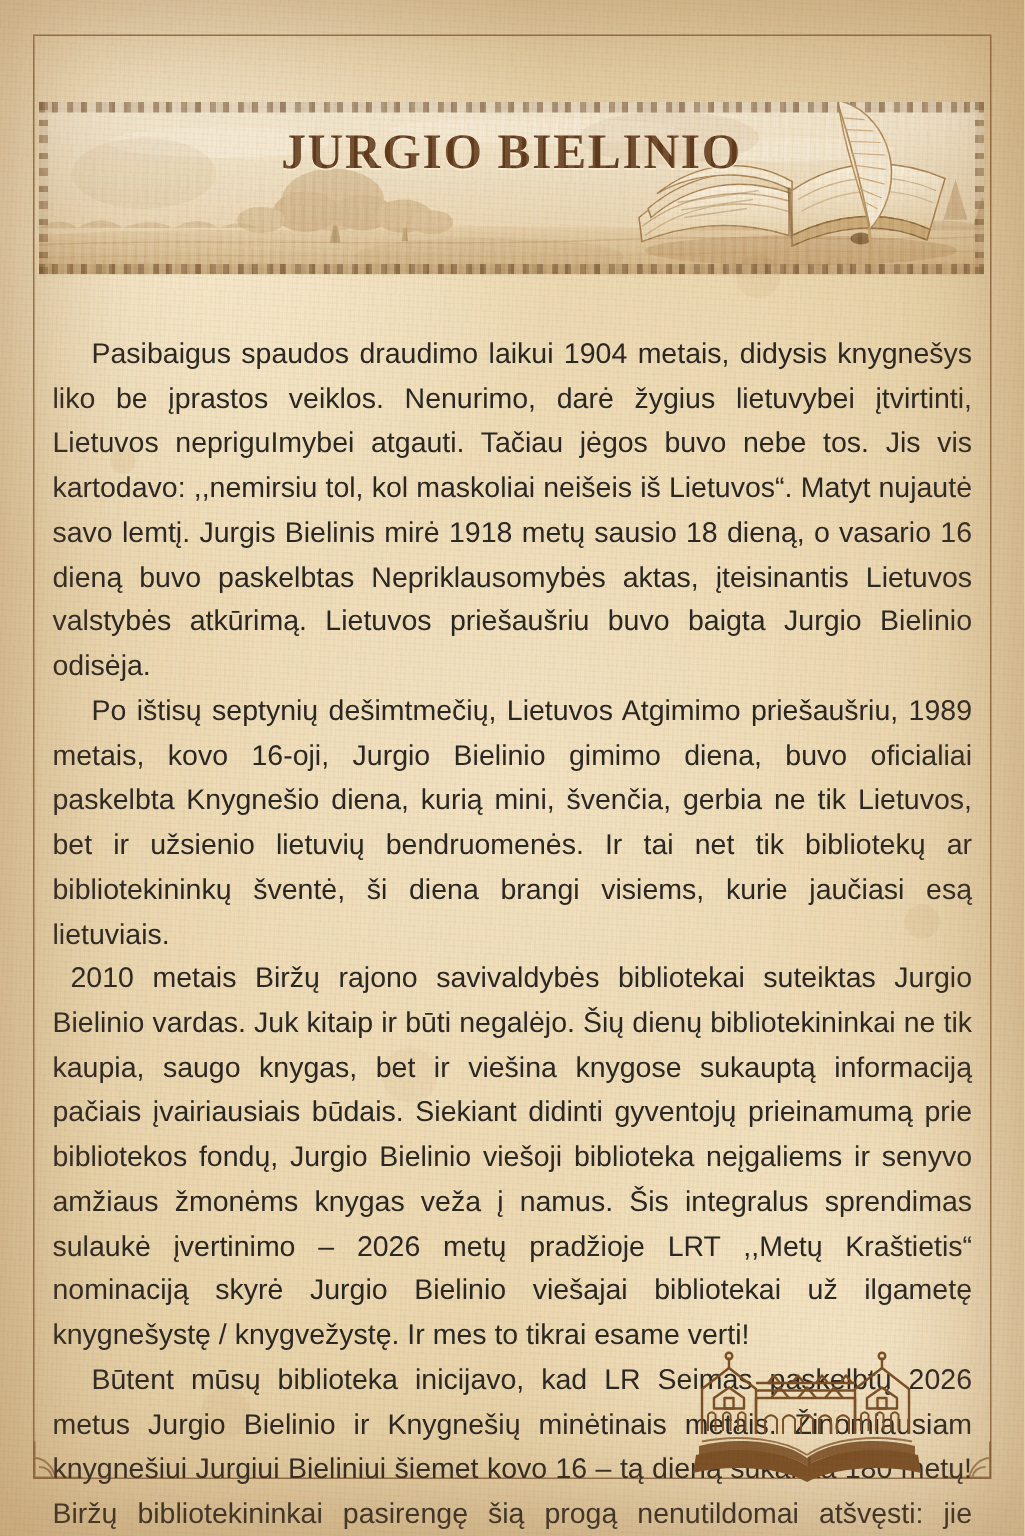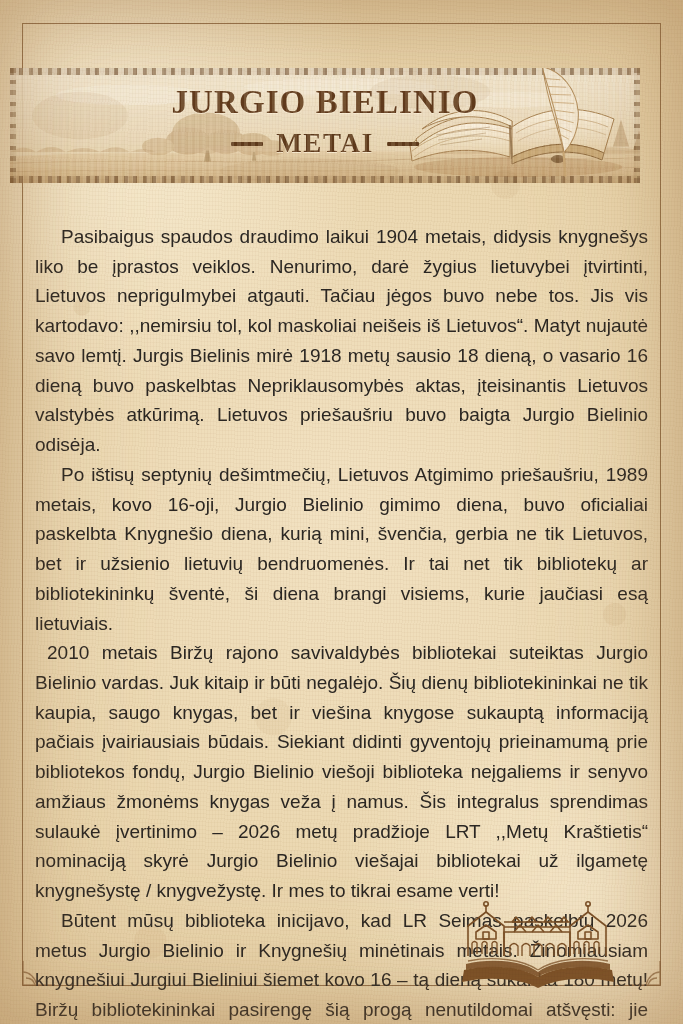--- a/index.html
+++ b/index.html
@@ -37,21 +37,21 @@
     position:absolute;left:22px;top:23px;right:22px;bottom:38px;
     border:1.3px solid #7d5630;opacity:.80;pointer-events:none;
   }
   .corner{position:absolute;width:34px;height:26px;opacity:.8;}
   .corner svg{width:100%;height:100%;display:block;}
   .corner.bl{left:22px;bottom:38px;}
   .corner.br{right:22px;bottom:38px;transform:scaleX(-1);}
 
   
   .banner{
-    position:absolute;left:10px;top:68px;width:630px;height:115px;overflow:hidden;
+    position:absolute;left:26px;top:68px;width:630px;height:115px;overflow:hidden;
     background:
       radial-gradient(ellipse 70% 100% at 78% 80%, rgba(150,104,58,.30) 0%, rgba(150,104,58,0) 60%),
       radial-gradient(ellipse 90% 70% at 20% 85%, rgba(182,145,96,.35) 0%, rgba(182,145,96,0) 70%),
       linear-gradient(178deg, #f6ecd6 0%, #f0e3c8 34%, #e7d5b4 70%, #d9c09a 100%);
     -webkit-mask-image:
       linear-gradient(#000,#000),
       repeating-linear-gradient(90deg, rgba(0,0,0,1) 0 3px, rgba(0,0,0,.86) 3px 7px);
     -webkit-mask-composite:source-in;
     filter:drop-shadow(0 1px 0 rgba(120,80,40,.35));
   }
@@ -245,25 +245,20 @@
               <path d="M154 56 L170 67"></path>
             <path d="M153 64 L165 75"></path>
               <path d="M152 72 L160 81"></path>
           </g>
           <path d="M150 92 L144 114" stroke="#c9a876" stroke-width="2.2" fill="none" stroke-linecap="round"></path>
         </g>
       </svg>
     </div>
 
     <div class="banner-title">JURGIO BIELINIO</div>
-    <div class="banner-sub">
-      <span class="dash"></span>
-      <span class="txt">METAI</span>
-      <span class="dash"></span>
-    </div>
 
     <div class="torn-top"></div>
     <div class="torn-bot"></div>
     <div class="torn-l"></div>
     <div class="torn-r"></div>
   </div>
 
   <div class="body">
     <p>Pasibaigus spaudos draudimo laikui 1904 metais, didysis knygnešys liko be įprastos veiklos. Nenurimo, darė žygius lietuvybei įtvirtinti, Lietuvos nepriguImybei atgauti. Tačiau jėgos buvo nebe tos. Jis vis kartodavo: ,,nemirsiu tol, kol maskoliai neišeis iš Lietuvos“. Matyt nujautė savo lemtį. Jurgis Bielinis mirė 1918 metų sausio 18 dieną, o vasario 16 dieną buvo paskelbtas Nepriklausomybės aktas, įteisinantis Lietuvos valstybės atkūrimą. Lietuvos priešaušriu buvo baigta Jurgio Bielinio odisėja.</p>
     <p>Po ištisų septynių dešimtmečių, Lietuvos Atgimimo priešaušriu, 1989 metais, kovo 16-oji, Jurgio Bielinio gimimo diena, buvo oficialiai paskelbta Knygnešio diena, kurią mini, švenčia, gerbia ne tik Lietuvos, bet ir užsienio lietuvių bendruomenės. Ir tai net tik bibliotekų ar bibliotekininkų šventė, ši diena brangi visiems, kurie jaučiasi esą lietuviais.</p>

